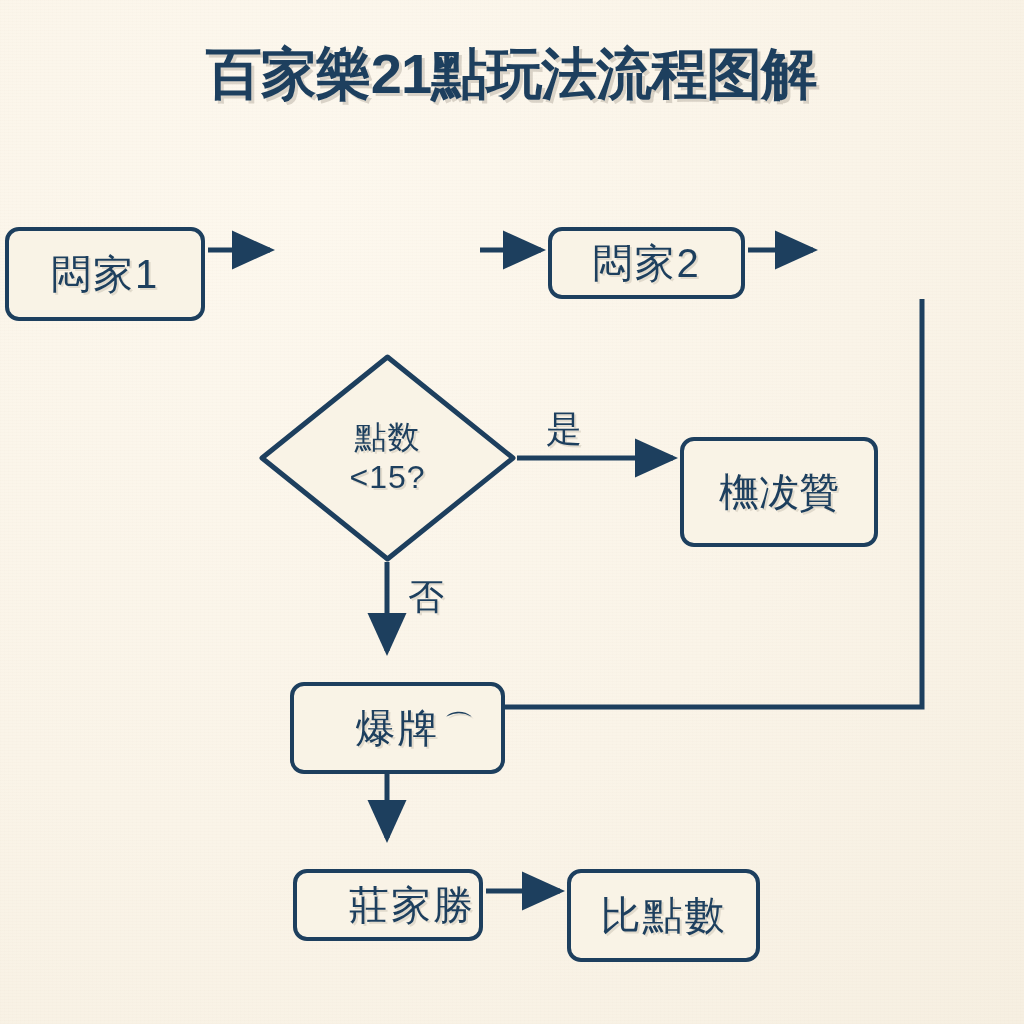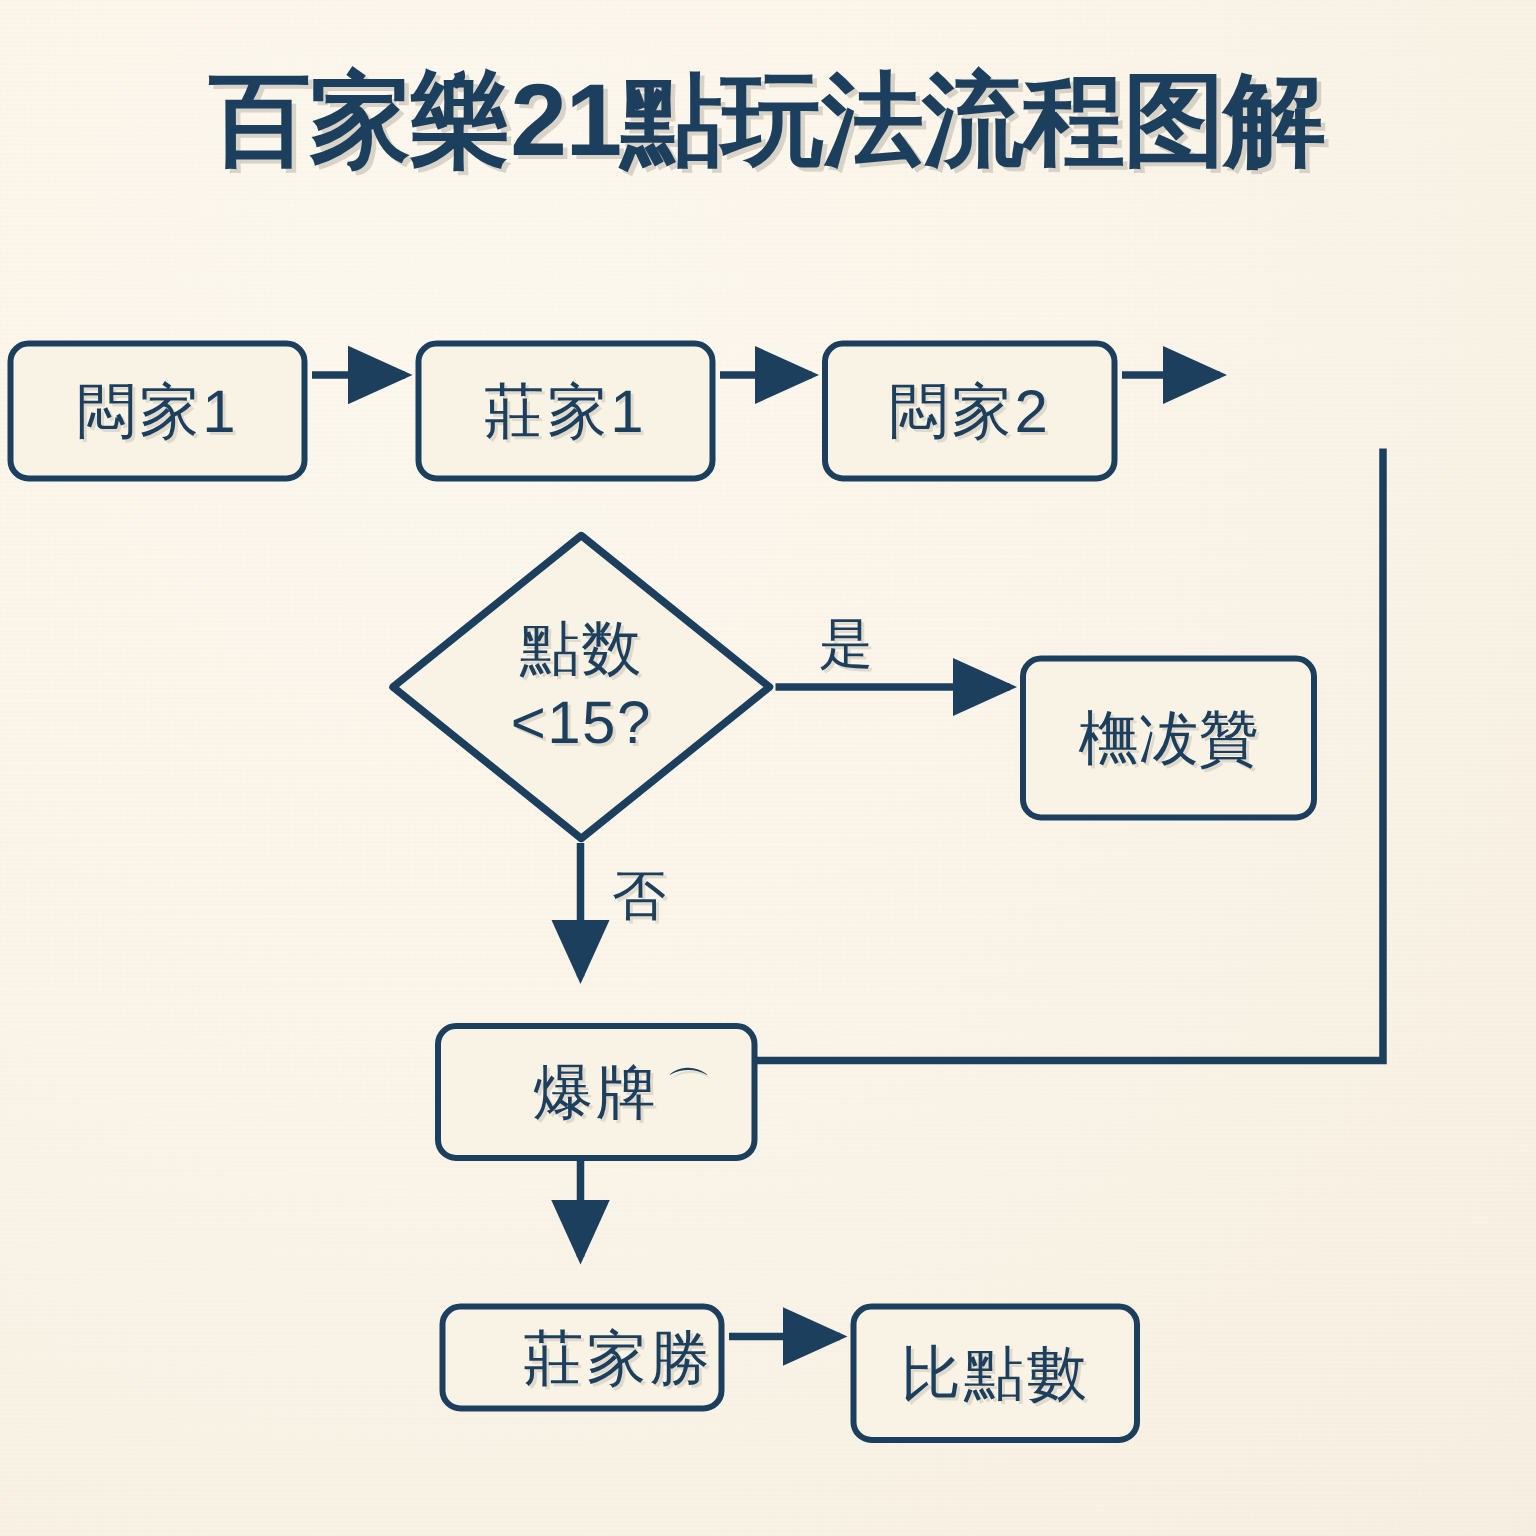--- a/index.html
+++ b/index.html
@@ -32,21 +32,21 @@
       repeating-linear-gradient(90deg, rgba(160,140,110,.03) 0 1px, rgba(0,0,0,0) 1px 4px);
   }
 
   
   #title {
     position: absolute;
     left: 0;
     top: 46px;
     width: 1022px;
     text-align: center;
-    font-size: 68px;
+    font-size: 56px;
     line-height: 1;
     font-weight: 700;
     letter-spacing: -1px;
     color: #1d3f5e;
     text-shadow: 3px 3px 0 rgba(140,130,115,.30);
     white-space: nowrap;
   }
 
   
   #wires {
@@ -82,21 +82,21 @@
     position: absolute;
   }
   .diamond-label {
     position: absolute;
     inset: 0;
     display: flex;
     flex-direction: column;
     align-items: center;
     justify-content: center;
     color: #1d3f5e;
-    font-size: 40px;
+    font-size: 32px;
     line-height: 1.22;
     text-shadow: 2px 2px 0 rgba(140,130,115,.22);
     letter-spacing: 1px;
   }
 
   
   .edge-label {
     position: absolute;
     color: #1d3f5e;
     font-size: 36px;
@@ -145,23 +145,22 @@
       <line x1="387" y1="752" x2="387" y2="838" marker-end="url(#ah)"></line>
 
       <line x1="486" y1="891" x2="560" y2="891" marker-end="url(#ah)"></line>
     </g>
 
     <polygon points="387.5,357 513,458 387.5,559 262,458" fill="#f9f3e6" stroke="#1d3f5e" stroke-width="5" stroke-linejoin="round"></polygon>
   </svg>
 
   <div class="node box" style="left:5px;  top:203px; width:200px; height:94px;">悶家1</div>
 
-  <div class="node box" style="left:277px; top:203px; width:200px; height:94px;">莊家1</div>
 
-  <div class="node box" style="left:548px; top:203px; width:197px; height:94px;text-align:center;">悶家2</div>
+  <div class="node box" style="left:548px; top:203px; width:197px; height:72px;text-align:center;">悶家2</div>
 
 
   <div class="diamond-wrap" style="left:260px; top:355px; width:255px; height:205px;">
     <div class="diamond-label">
       <span>點数</span>
       <span>&lt;15?</span>
     </div>
   </div>
 
   <div class="node box tight" style="left:680px; top:413px; width:198px; height:110px;">橅冹贊</div>

